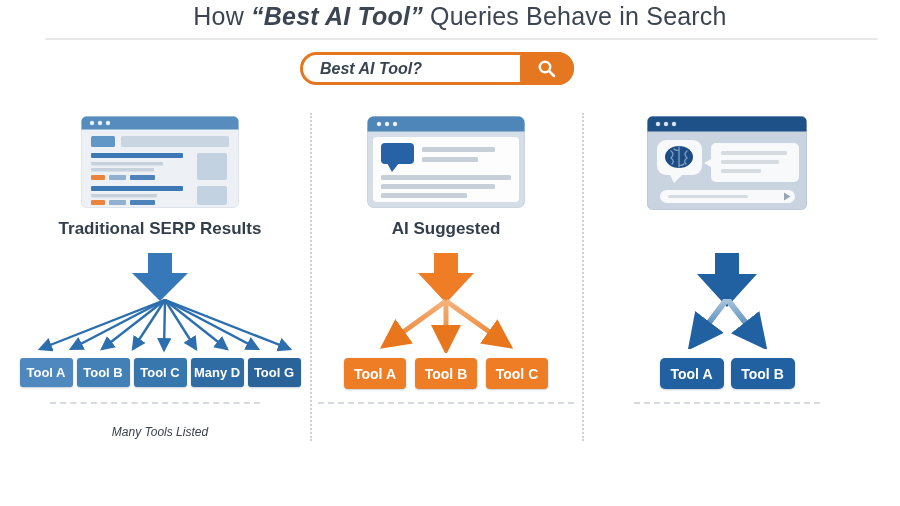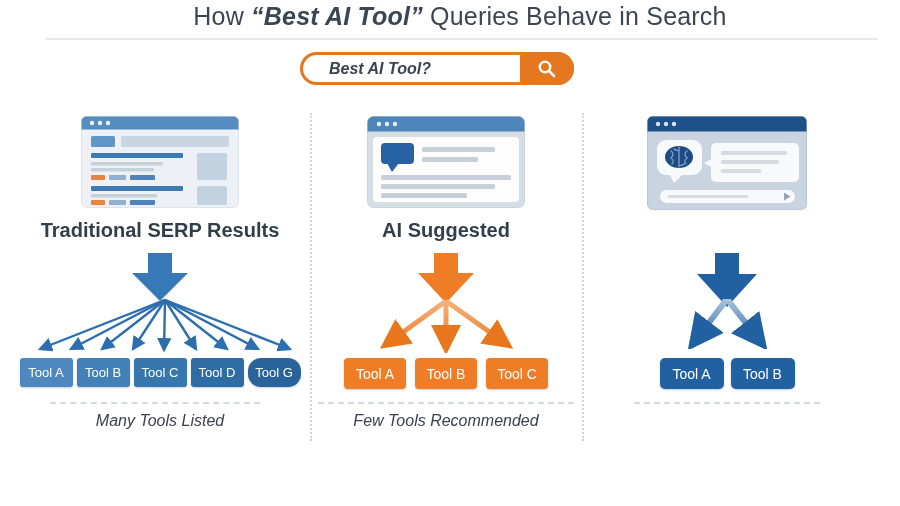--- a/index.html
+++ b/index.html
@@ -10,55 +10,55 @@
   .title{position:absolute;top:0;left:12px;right:0;text-align:center;
          font-size:25px;line-height:32px;color:#3C4652;letter-spacing:.2px;margin-left:8px;}
   .title .hl{font-weight:bold;font-style:italic;}
   .title-divider{position:absolute;top:38px;left:45px;width:833px;height:2px;
                  background:#E8E8E8;border-radius:1px;}
 
   
   .search-bar{position:absolute;top:52px;left:300px;width:274px;height:33px;
               box-sizing:border-box;border:3px solid #E4771F;border-radius:19px;
               background:#fff;display:flex;align-items:center;}
-  .search-query{flex:1;padding-left:26px;font-style:italic;font-weight:bold;
+  .search-query{flex:1;padding-left:17px;font-style:italic;font-weight:bold;
                 font-size:16px;color:#3A4450;white-space:nowrap;}
   .search-button{position:absolute;right:-3px;top:-3px;width:54px;height:33px;
                  background:#E4771F;border-radius:5px 19px 19px 5px;
                  display:flex;align-items:center;justify-content:center;}
 
   
   .col{position:absolute;top:0;height:100%;}
   .col1{left:0;width:320px;}
   .col2{left:310px;width:272px;}
   .col3{left:582px;width:290px;}
   .vdiv{position:absolute;top:113px;height:328px;width:0;
         border-left:2px dotted #CFD4DA;}
   .vdiv-1{left:310px;} .vdiv-2{left:582px;}
 
   .crow{position:absolute;left:0;width:100%;display:flex;justify-content:center;}
   .mockup{top:116px;}
-  .col-label{top:219px;font-size:20px;font-weight:bold;color:#333E4B;text-align:left;}
+  .col-label{top:219px;font-size:17px;font-weight:bold;color:#333E4B;text-align:left;}
   .big-arrow{top:253px;}
   .fan{top:299px;}
   .tools{top:358px;align-items:center;}
   .col1 .tools{gap:4px;} .col2 .tools{gap:9px;} .col3 .tools{gap:7px;}
-  .tool{color:#fff;font-weight:normal;display:flex;align-items:center;justify-content:center;
+  .tool{color:#fff;font-weight:bold;display:flex;align-items:center;justify-content:center;
         box-shadow:0 1px 2px rgba(30,60,100,.25);}
   .col1 .tool{width:53px;height:29px;font-size:13px;border-radius:3px;}
   .col2 .tool{width:62px;height:31px;font-size:14px;border-radius:4px;background:#EE7D26;}
   .col3 .tool{width:64px;height:31px;font-size:14px;border-radius:5px;background:#2161A2;}
   .col1 .t0{background:#4E88BE;} .col1 .t1{background:#4280B6;}
-  .col1 .t2{background:#3876AE;} .col1 .t3{background:#2F6CA4;} .col1 .t4{background:#2A629A;border-radius:13px;}
+  .col1 .t2{background:#3876AE;} .col1 .t3{background:#2F6CA4;} .col1 .t4{background:#2A629A;}
 
   .dash{position:absolute;top:402px;height:0;border-top:2px dashed #D6DADF;}
   .col1 .dash{left:50px;width:210px;}
   .col2 .dash{left:8px;width:256px;}
   .col3 .dash{left:52px;width:186px;}
-  .caption{top:412px;font-style:italic;font-size:16px;color:#39424E;text-align:center;}
+  .caption{top:425px;font-style:italic;font-size:12px;color:#39424E;text-align:center;}
 </style>
 </head>
 <body>
 
 <div class="page">
 
   <div class="title"><span>How </span><span class="hl">“Best AI Tool”</span><span> Queries Behave in Search</span></div>
   <div class="title-divider"></div>
 
   <div class="search-bar">
@@ -124,21 +124,21 @@
           <line x1="165" y1="1" x2="227" y2="50"></line>
           <line x1="165" y1="1" x2="258" y2="50"></line>
           <line x1="165" y1="1" x2="290" y2="50"></line>
         </g>
       </svg>
     </div>
     <div class="crow tools">
       <div class="tool t0">Tool A</div>
       <div class="tool t1">Tool B</div>
       <div class="tool t2">Tool C</div>
-      <div class="tool t3">Tool D</div>
+      <div class="tool t3">Many D</div>
       <div class="tool t4">Tool G</div>
     </div>
     <div class="dash"></div>
     <div class="crow caption">Many Tools Listed</div>
   </div>
 
   <div class="col col2">
     <div class="crow mockup">
       <svg width="158" height="92" viewBox="0 0 158 92">
         <rect x="0.5" y="0.5" width="157" height="91" rx="6" fill="#D5DEE6" stroke="#CBD5DE"></rect>
@@ -183,21 +183,20 @@
           <line x1="136" y1="2" x2="195" y2="44"></line>
         </g>
       </svg>
     </div>
     <div class="crow tools">
       <div class="tool">Tool A</div>
       <div class="tool">Tool B</div>
       <div class="tool">Tool C</div>
     </div>
     <div class="dash"></div>
-    <div class="crow caption">Few Tools Recommended</div>
   </div>
 
   <div class="col col3">
     <div class="crow mockup">
       <svg width="160" height="94" viewBox="0 0 160 94">
         <rect x="0.5" y="0.5" width="159" height="93" rx="5" fill="#C9D4E0" stroke="#BBC8D6"></rect>
         <path d="M5.5,0.5 h149 a5,5 0 0 1 5,5 V15.5 H0.5 V5.5 a5,5 0 0 1 5,-5 Z" fill="#1E5188"></path>
         <g>
           <circle cx="11" cy="8" r="2.2" fill="#D9E4EE"></circle>
             <circle cx="19" cy="8" r="2.2" fill="#D9E4EE"></circle>

